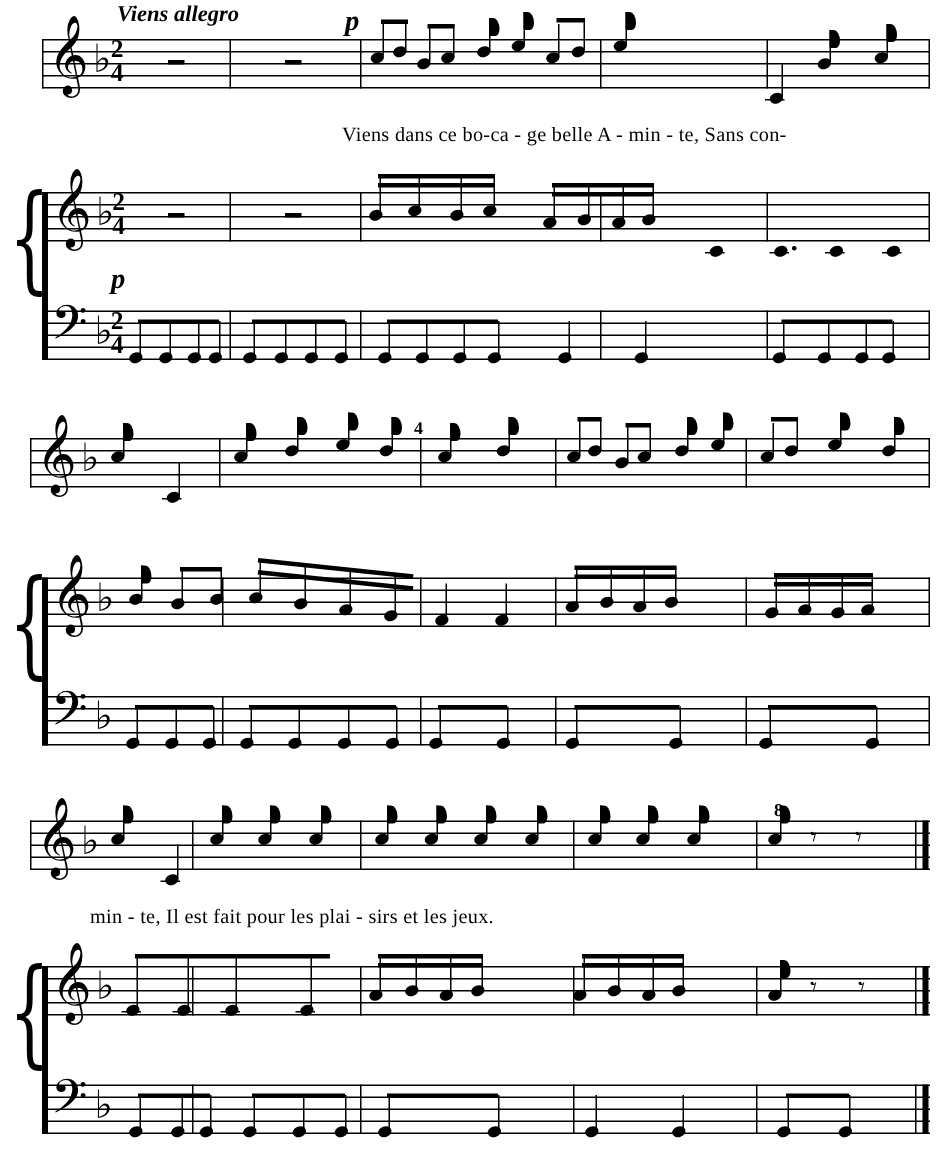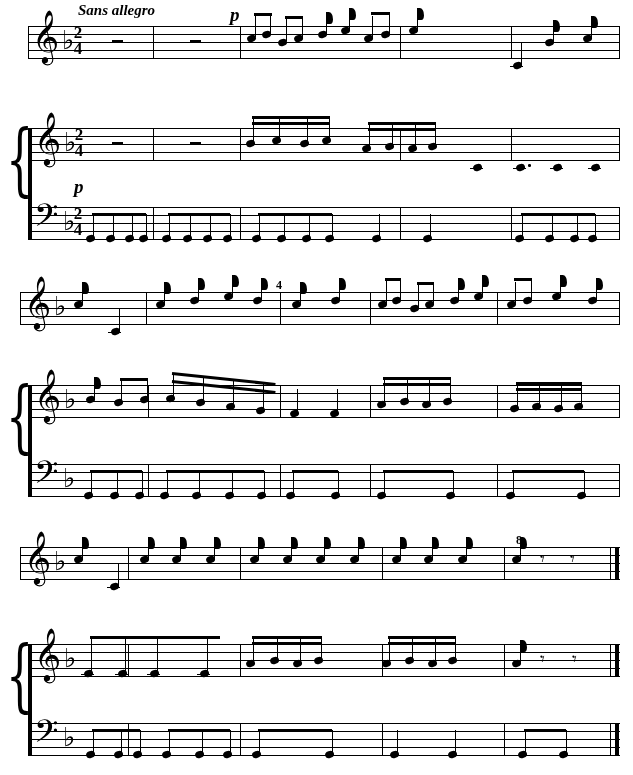--- a/index.html
+++ b/index.html
@@ -181,21 +181,21 @@
     line-height: 1;
   }
 </style>
 </head>
 <body>
 
 <div class="sheet">
 
   <div class="system" id="system-1">
 
-    <div class="tempo" style="left:78px; top:2px;">Sans allegro</div>
+    <div class="tempo" style="left:78px; top:2px;">Viens allegro</div>
     <div class="dyn" style="left:230px; top:4px;">p</div>
     <div class="dyn" style="left:74px; top:176px;">p</div>
 
     <div class="staff-lines" style="left:28px; top:26px; width:592px;">
       <i></i>
         <i></i>
         <i></i>
         <i></i>
         <i></i>
     </div>
@@ -246,20 +246,21 @@
     <div class="ledger" style="left:510px; top:66px;"></div>
     <div class="note" style="left:513px; top:62px;"></div>
     <div class="stem" style="left:521px; top:42px; height:23px;"></div>
     <div class="note" style="left:545px; top:39px;"></div>
     <div class="stem" style="left:553px; top:20px; height:22px;"></div>
     <div class="flag" style="left:553px; top:20px;"></div>
     <div class="note" style="left:583px; top:35px;"></div>
     <div class="stem" style="left:591px; top:16px; height:22px;"></div>
     <div class="flag" style="left:591px; top:16px;"></div>
 
+    <div class="lyrics" style="left:228px; top:82px;">Viens dans ce bo-ca - ge belle A - min - te, Sans con-</div>
 
     <div class="staff-lines" style="left:28px; top:128px; width:592px;">
       <i></i>
         <i></i>
         <i></i>
         <i></i>
         <i></i>
     </div>
     <div class="sysbracket" style="left:28px; top:128px; height:112px;"></div>
     <div class="brace" style="left:6px; top:120px;">{</div>
@@ -633,20 +634,21 @@
     <div class="note" style="left:458px; top:36px;"></div>
     <div class="stem" style="left:466px; top:17px; height:22px;"></div>
     <div class="flag" style="left:466px; top:17px;"></div>
 
     <div class="note" style="left:512px; top:36px;"></div>
     <div class="stem" style="left:520px; top:17px; height:22px;"></div>
     <div class="flag" style="left:520px; top:17px;"></div>
     <div class="rest-eighth" style="left:540px; top:30px;">𝄾</div>
     <div class="rest-eighth" style="left:570px; top:30px;">𝄾</div>
 
+    <div class="lyrics" style="left:60px; top:83px;">min - te,  Il  est  fait  pour  les  plai - sirs  et  les  jeux.</div>
 
     <div class="staff-lines" style="left:28px; top:124px; width:592px;">
       <i></i>
         <i></i>
         <i></i>
         <i></i>
         <i></i>
     </div>
     <div class="sysbracket" style="left:28px; top:124px; height:112px;"></div>
     <div class="brace" style="left:6px; top:116px;">{</div>

